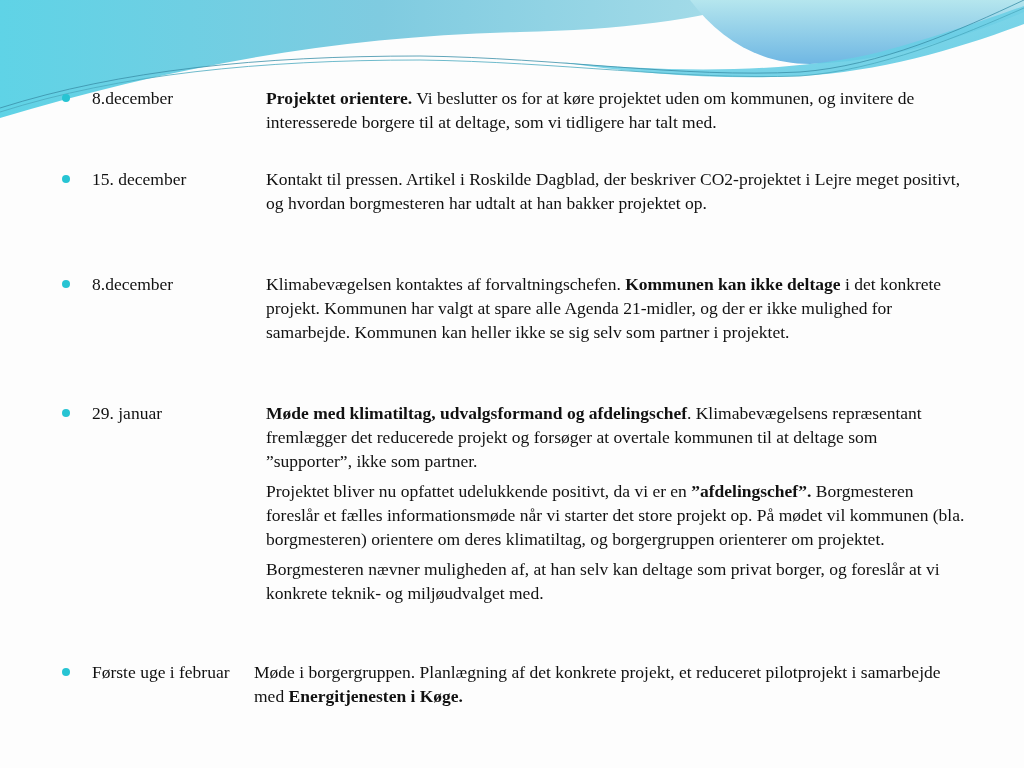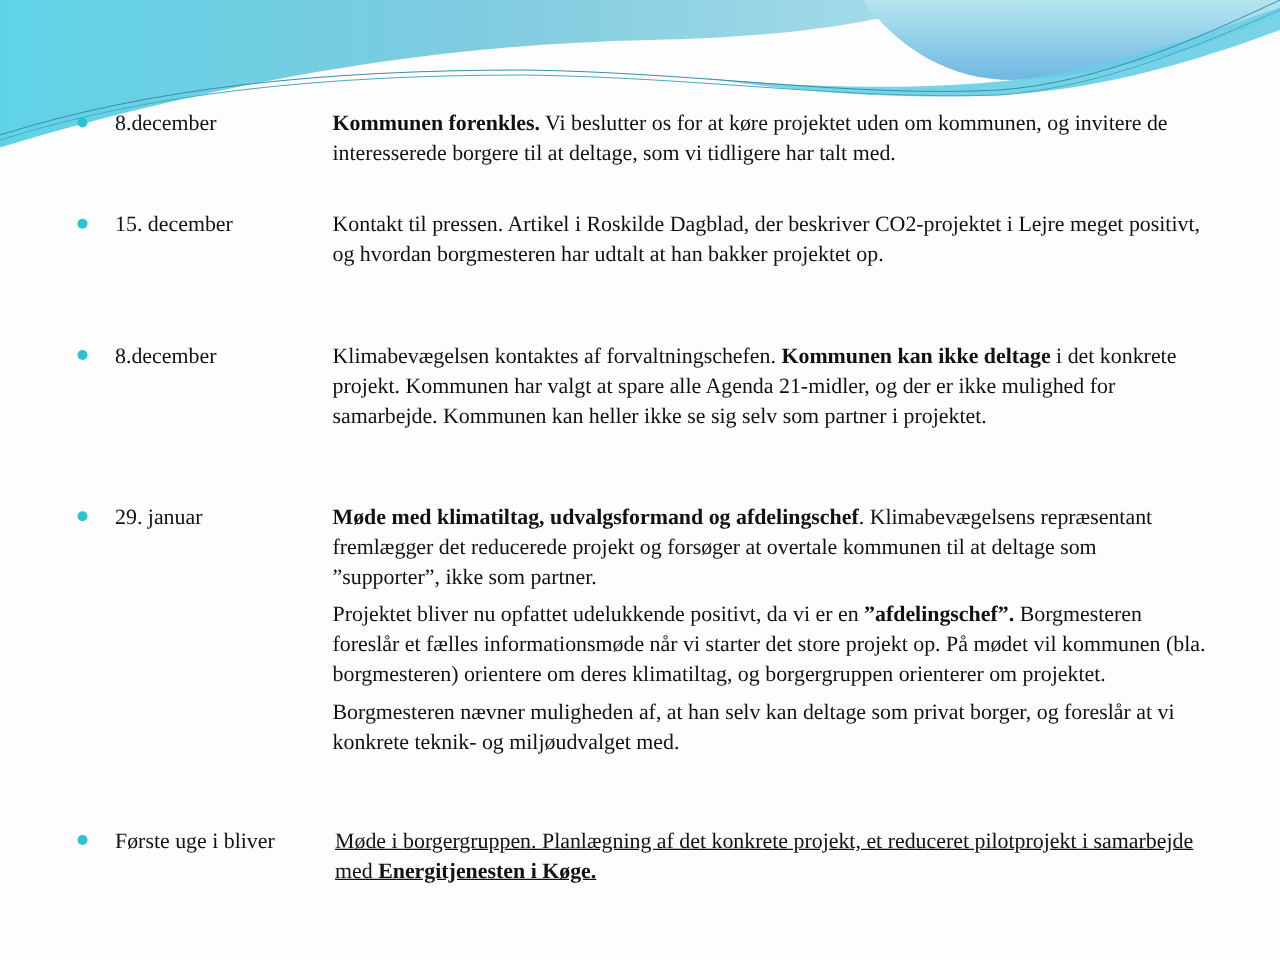--- a/index.html
+++ b/index.html
@@ -54,21 +54,21 @@
   <path d="M0,108 C120,70 260,56 420,56 C560,58 680,78 800,72 C880,66 960,30 1024,0" fill="none" stroke="#3a8fa8" stroke-width="0.8"></path>
   <path d="M0,112 C120,74 260,60 420,60 C560,62 680,80 800,76 C880,70 960,36 1024,8" fill="none" stroke="#4aa9bf" stroke-width="0.8"></path>
 </svg>
 
 <div class="content">
 
   <div class="item" style="top:70px;">
     <span class="bullet" style="top:8px;"></span>
     <span class="date">8.december</span>
     <div class="desc">
-        <p><b>Kommunen forenkles.</b><span> Vi beslutter os for at køre projektet uden om kommunen, og invitere de interesserede borgere til at deltage, som vi tidligere har talt med.</span></p>
+        <p><b>Projektet orientere.</b><span> Vi beslutter os for at køre projektet uden om kommunen, og invitere de interesserede borgere til at deltage, som vi tidligere har talt med.</span></p>
       </div>
   </div>
 
   <div class="item" style="top:151px;">
     <span class="bullet" style="top:8px;"></span>
     <span class="date">15. december</span>
     <div class="desc">
         <p><span>Kontakt til pressen. Artikel i Roskilde Dagblad, der beskriver CO2-projektet i Lejre meget positivt, og hvordan borgmesteren har udtalt at han bakker projektet op.</span></p>
       </div>
   </div>
@@ -86,19 +86,19 @@
     <span class="date">29. januar</span>
     <div class="desc">
         <p><b>Møde med klimatiltag, udvalgsformand og afdelingschef</b><span>. Klimabevægelsens repræsentant fremlægger det reducerede projekt og forsøger at overtale kommunen til at deltage som ”supporter”, ikke som partner.</span></p>
         <p><span>Projektet bliver nu opfattet udelukkende positivt, da vi er en </span><b>”afdelingschef”.</b><span> Borgmesteren foreslår et fælles informationsmøde når vi starter det store projekt op. På mødet vil kommunen (bla. borgmesteren) orientere om deres klimatiltag, og borgergruppen orienterer om projektet.</span></p>
         <p><span>Borgmesteren nævner muligheden af, at han selv kan deltage som privat borger, og foreslår at vi konkrete teknik- og miljøudvalget med.</span></p>
       </div>
   </div>
 
   <div class="item" style="top:644px;">
     <span class="bullet" style="top:8px;"></span>
-    <span class="date">Første uge i bliver</span>
-    <div class="desc" style="left:268px;text-decoration:underline;">
+    <span class="date">Første uge i februar</span>
+    <div class="desc" style="left:254px;">
         <p><span>Møde i borgergruppen. Planlægning af det konkrete projekt, et reduceret pilotprojekt i samarbejde med </span><b>Energitjenesten i Køge.</b></p>
       </div>
   </div>
 
 </div>
 
 </body></html>

